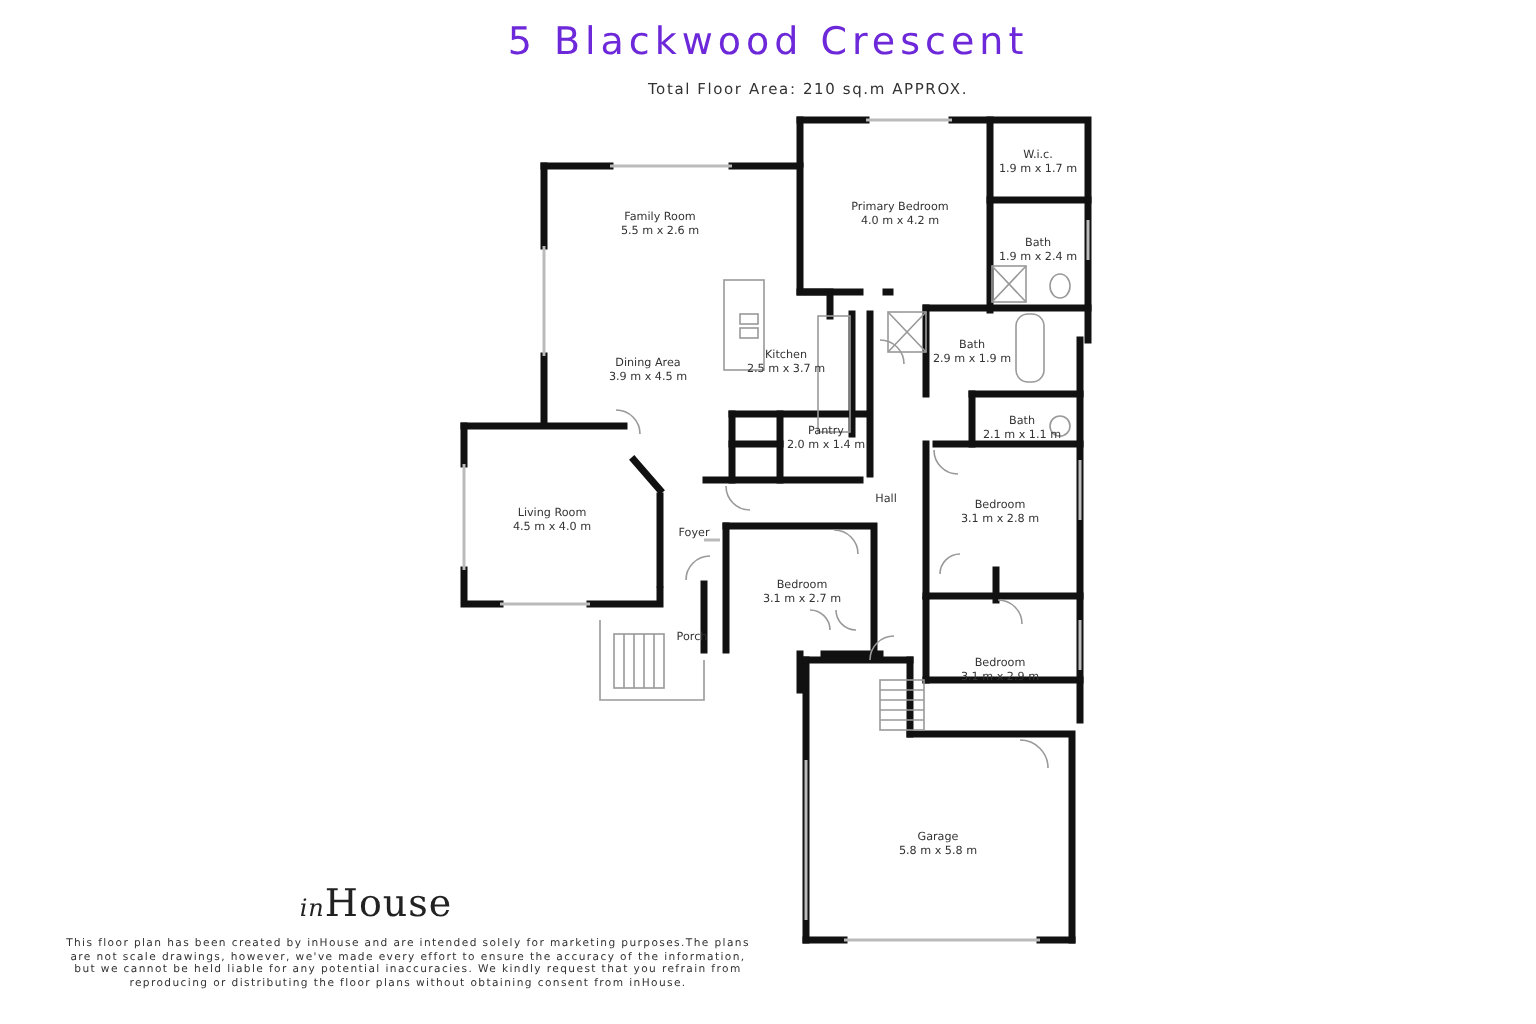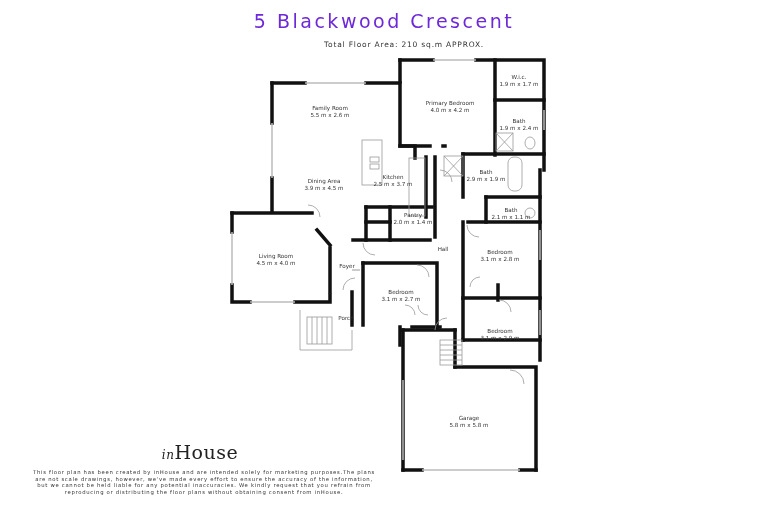--- a/index.html
+++ b/index.html
@@ -1,21 +1,21 @@
 <!DOCTYPE html>
 <html><head>
 <meta charset="utf-8">
 <style>
   html,body{margin:0;padding:0;background:#ffffff;}
   body{width:768px;height:512px;position:relative;overflow:hidden;font-family:"DejaVu Sans",sans-serif;color:#222;}
   .title{position:absolute;left:0;top:10px;width:768px;text-align:center;font-size:19px;letter-spacing:2.5px;color:#6d28d9;font-family:"DejaVu Sans",sans-serif;}
   .subtitle{position:absolute;left:0;top:40px;width:768px;text-align:center;font-size:7.5px;letter-spacing:0.8px;color:#333;padding-left:20px;}
   svg.plan{position:absolute;left:0;top:0;}
   .lbl{font-family:"DejaVu Sans",sans-serif;font-size:5.6px;fill:#333;text-anchor:middle;}
-  .logo{position:absolute;left:140px;top:441px;width:120px;text-align:center;font-family:"DejaVu Serif",serif;font-size:19px;color:#222;letter-spacing:0.5px;}
+  .logo{position:absolute;left:128px;top:441px;width:120px;text-align:center;font-family:"DejaVu Serif",serif;font-size:19px;color:#222;letter-spacing:0.5px;}
   .logo .script{font-style:italic;font-size:12px;}
   .disclaimer{position:absolute;left:30px;top:469px;width:348px;text-align:center;font-size:5.3px;line-height:6.6px;letter-spacing:0.7px;color:#333;}
 </style>
 </head>
 <body>
 
 <div class="title">5 Blackwood Crescent</div>
 <div class="subtitle">Total Floor Area: 210 sq.m APPROX.</div>
 
 <svg class="plan" width="768" height="512" viewBox="0 0 768 512">

